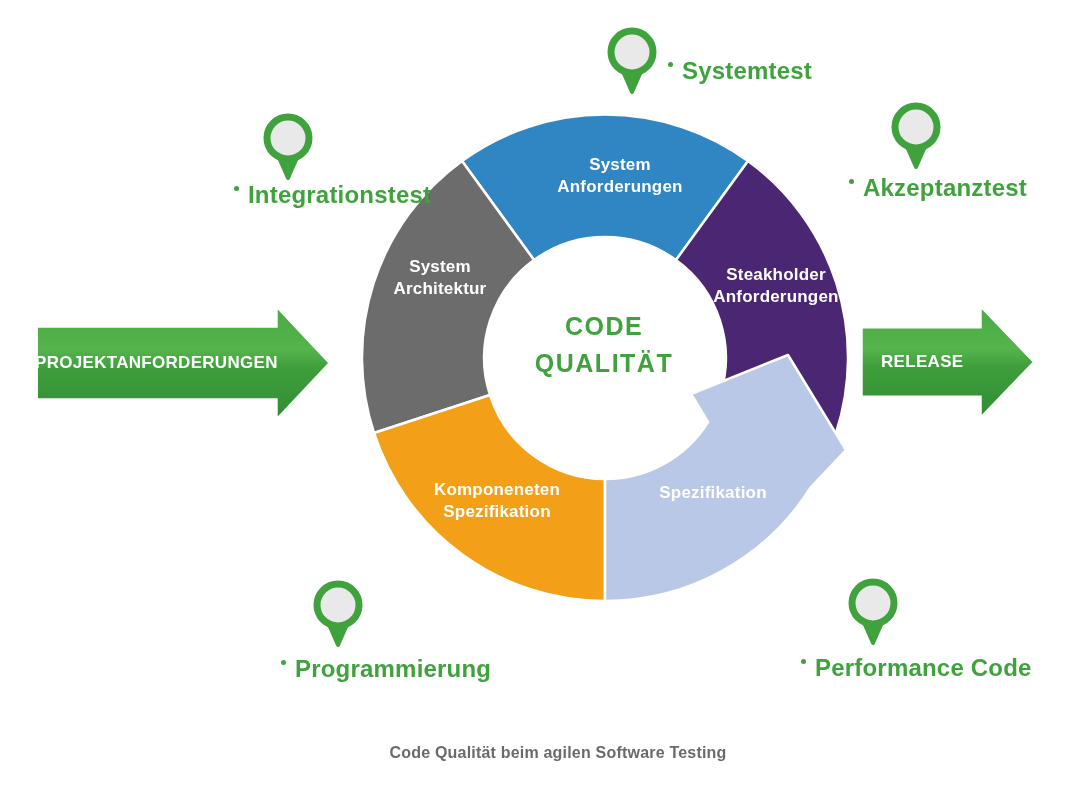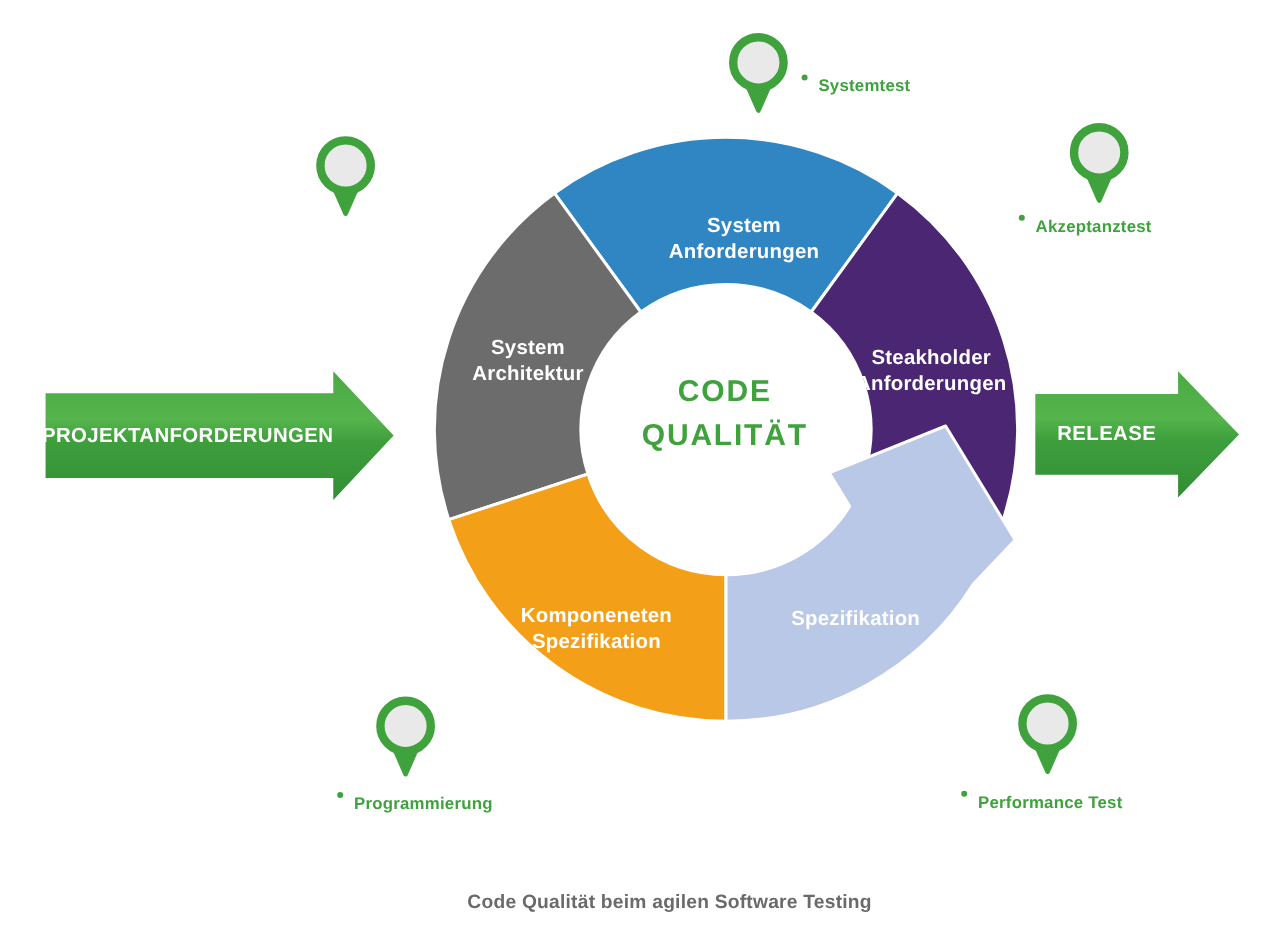--- a/index.html
+++ b/index.html
@@ -8,31 +8,31 @@
   }
   html,body{margin:0;padding:0;background:#fff;}
   body{font-family:"Liberation Sans","DejaVu Sans",sans-serif;}
   .canvas{
     position:relative;width:1070px;height:793px;background:#fff;overflow:hidden;
   }
   .wheel-svg{position:absolute;left:0;top:0;}
   .seg-label{
     position:absolute;transform:translate(-50%,-50%);
     color:#fff;font-size:17px;font-weight:600;line-height:22px;
-    text-align:center;white-space:pre-line;letter-spacing:0.2px;margin-top:23px;
+    text-align:center;white-space:pre-line;letter-spacing:0.2px;
   }
   .center-title{
     position:absolute;left:604px;top:345px;transform:translate(-50%,-50%);
     color:var(--green);font-size:25px;font-weight:700;line-height:37px;
     letter-spacing:1.5px;text-align:center;white-space:pre-line;
   }
   .pin{position:absolute;}
   .test-label{
     position:absolute;display:flex;align-items:center;
-    color:var(--green);font-size:14px;font-weight:600;letter-spacing:0.2px;
+    color:var(--green);font-size:24px;font-weight:600;letter-spacing:0.2px;
     line-height:26px;white-space:nowrap;
   }
   .bullet{
     width:5px;height:5px;border-radius:50%;background:var(--green);
     margin-right:9px;transform:translateY(-7px);flex:0 0 auto;
   }
   .flow-arrow{
     position:absolute;
     background:linear-gradient(180deg,#49a943 0%,#55b44c 38%,#3e9e3c 55%,#308d33 100%);
     filter:drop-shadow(0 3px 2px rgba(0,0,0,0.18));
@@ -81,20 +81,24 @@
   <div class="seg-label" style="left:440px;top:278px;">System
 Architektur</div>
 
   <div class="center-title">CODE
 QUALITÄT</div>
 
   <svg class="pin" style="left:260px;top:112px;" width="56" height="72" viewBox="0 0 56 72">
     <polygon points="14,34 42,34 28,66" stroke-width="4" stroke-linejoin="round" fill="#3fa23d" stroke="#3fa23d"></polygon>
     <circle cx="28" cy="26" r="21" fill="#e9e9e9" stroke-width="7" stroke="#3fa23d"></circle>
   </svg>
+  <div class="test-label" style="left:234px;top:182px;">
+    <span class="bullet"></span>
+    <span>Integrationstest</span>
+  </div>
 
   <svg class="pin" style="left:604px;top:26px;" width="56" height="72" viewBox="0 0 56 72">
     <polygon points="14,34 42,34 28,66" stroke-width="4" stroke-linejoin="round" fill="#3fa23d" stroke="#3fa23d"></polygon>
     <circle cx="28" cy="26" r="21" fill="#e9e9e9" stroke-width="7" stroke="#3fa23d"></circle>
   </svg>
   <div class="test-label" style="left:668px;top:58px;">
     <span class="bullet"></span>
     <span>Systemtest</span>
   </div>
 
@@ -115,21 +119,21 @@
     <span class="bullet"></span>
     <span>Programmierung</span>
   </div>
 
   <svg class="pin" style="left:845px;top:577px;" width="56" height="72" viewBox="0 0 56 72">
     <polygon points="14,34 42,34 28,66" stroke-width="4" stroke-linejoin="round" fill="#3fa23d" stroke="#3fa23d"></polygon>
     <circle cx="28" cy="26" r="21" fill="#e9e9e9" stroke-width="7" stroke="#3fa23d"></circle>
   </svg>
   <div class="test-label" style="left:801px;top:655px;">
     <span class="bullet"></span>
-    <span>Performance Test</span>
+    <span>Performance Code</span>
   </div>
 
   <div class="flow-arrow flow-arrow-left">
     <div class="arrow-text">PROJEKTANFORDERUNGEN</div>
   </div>
   <div class="flow-arrow flow-arrow-right">
     <div class="arrow-text">RELEASE</div>
   </div>
 
   <div class="caption">Code Qualität beim agilen Software Testing</div>

